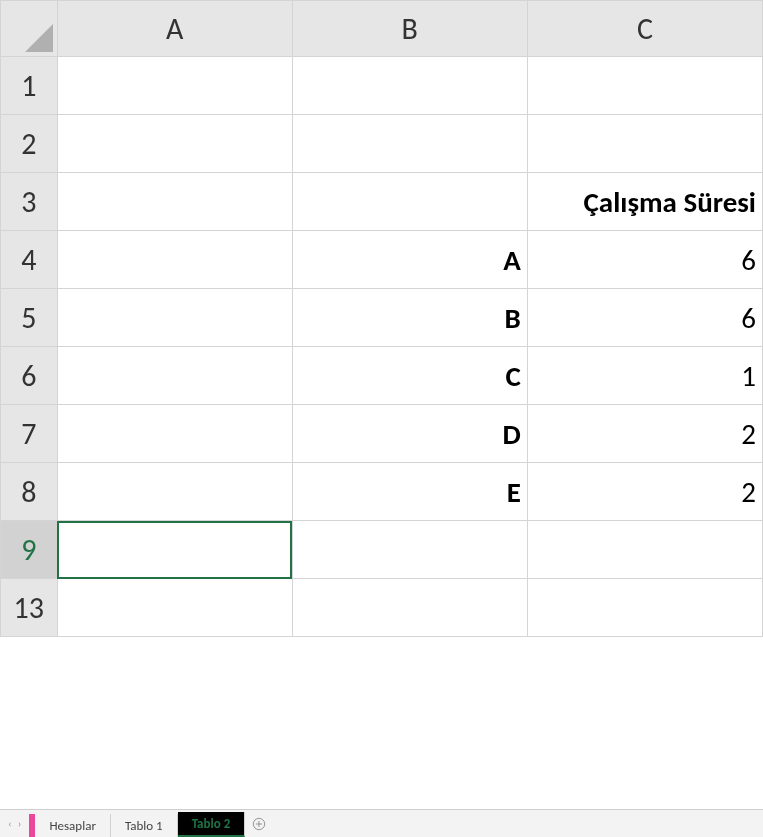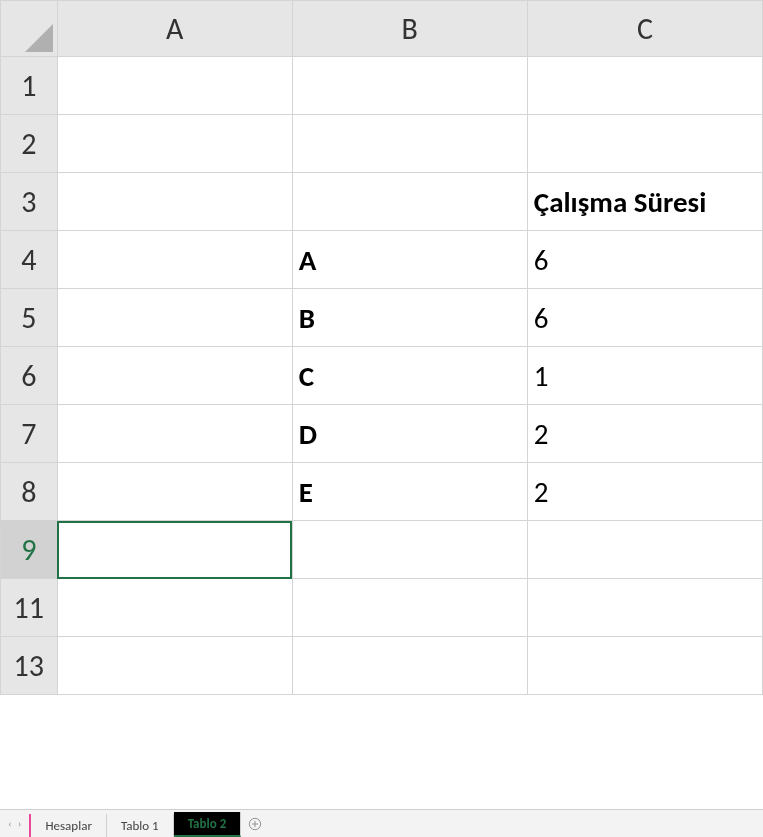--- a/index.html
+++ b/index.html
@@ -57,21 +57,21 @@
       color: #333;
       text-align: center;
     }
     th.row-hdr.selected {
       background: #d2d2d2;
       color: #217346;
     }
     td.cell {
       height: 58px;
       font-size: 29px;
-      text-align: left;
+      text-align: right;
       background: #ffffff;
       color: #000;
       padding: 0 6px;
     }
     td.cell.bold { font-weight: 700; }
     td.cell.hdr-text { font-weight: 700; font-size: 29px; }
     td.cell.selected {
       outline: 2px solid #217346;
       outline-offset: -2px;
       background: #ffffff;
@@ -100,21 +100,21 @@
       align-items: flex-end;
     }
     .tab {
       padding: 4px 14px;
       border-right: 1px solid #d0d0d0;
       color: #444;
       background: #f3f3f3;
       cursor: pointer;
       white-space: nowrap;
     }
-    .tab:first-child { border-left: 2px solid #ec4899; }
+    .tab:first-child { border-left: 6px solid #ec4899; }
     .tab.active {
       background: #000000;
       font-weight: 700;
       color: #217346;
       border-bottom: 2px solid #217346;
     }
     .tab-add {
       display: flex;
       align-items: center;
       justify-content: center;
@@ -184,26 +184,20 @@
       </tr>
       <tr>
         <th class="row-hdr">8</th>
         <td class="cell"></td>
         <td class="cell bold">E</td>
         <td class="cell">2</td>
       </tr>
       <tr>
         <th class="row-hdr selected">9</th>
         <td class="cell selected"></td>
-        <td class="cell"></td>
-        <td class="cell"></td>
-      </tr>
-      <tr>
-        <th class="row-hdr">11</th>
-        <td class="cell"></td>
         <td class="cell"></td>
         <td class="cell"></td>
       </tr>
       <tr>
         <th class="row-hdr">13</th>
         <td class="cell"></td>
         <td class="cell"></td>
         <td class="cell"></td>
       </tr>
     </tbody>

